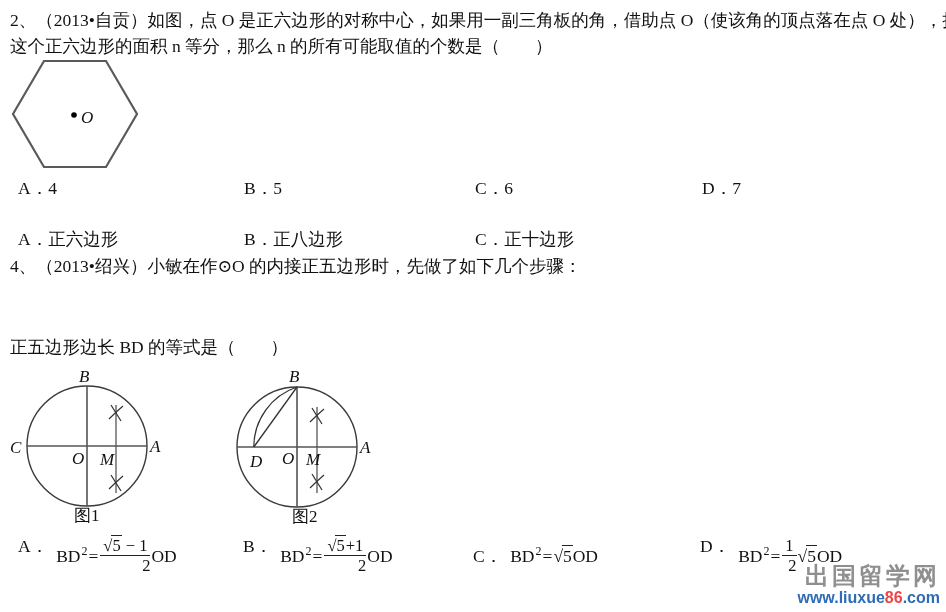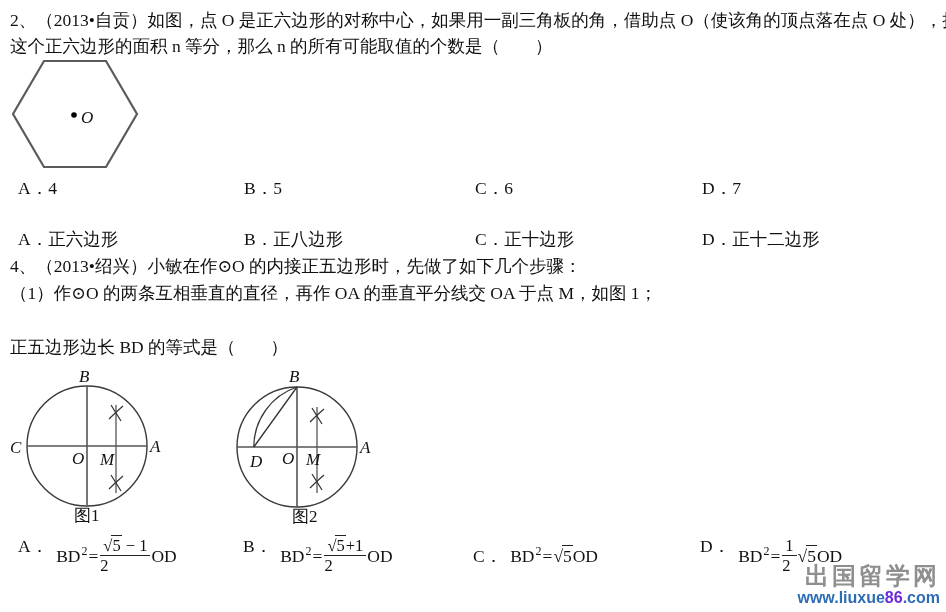--- a/index.html
+++ b/index.html
@@ -16,32 +16,32 @@
 
   svg text { font-family:"Liberation Serif","DejaVu Serif",serif; }
   .figlbl { font-style:italic; font-size:17px; fill:#111; }
   .figcap { font-size:17px; fill:#111; font-style:normal; }
 
   
   .forow { position:absolute; top:530px; left:0; width:946px; height:52px; }
   .fopt { position:absolute; top:0; height:52px; display:inline-flex; align-items:center; white-space:nowrap; font-size:17.5px; }
   .fopt .letter { align-self:flex-start; padding-top:4px; margin-right:8px; }
   .fopt sup { font-size:12px; line-height:1; vertical-align:super; margin-left:1px; }
-  .frac { display:inline-flex; flex-direction:column; align-items:flex-start; vertical-align:middle; margin:0 1px; font-size:16.5px; }
+  .frac { display:inline-flex; flex-direction:column; align-items:flex-end; vertical-align:middle; margin:0 1px; font-size:16.5px; }
   .frac .num { padding:0 3px 1px 3px; border-bottom:1.6px solid #222; line-height:1.05; }
   .frac .den { line-height:1.1; padding-top:1px; }
   .radicand { border-top:1.6px solid #222; margin-left:-1px; padding:0 1px; }
   .eq { margin:0 1px; }
 
   
   .wm { position:absolute; right:6px; top:563px; text-align:right;
         font-family:"Liberation Sans","DejaVu Sans",sans-serif;margin-left:36px; }
   .wm-name { font-size:24px; font-weight:bold; color:#8f8f8f; letter-spacing:3px; line-height:26px; }
   .wm-url  { font-size:16px; font-weight:bold; color:#2e6cb5; line-height:18px; }
-  .wm-url .r86 { color:#6d28d9; }
+  .wm-url .r86 { color:#ef4444; }
 </style>
 </head>
 <body>
 
 <div class="page">
 
   <div class="tline" style="top:10px">2、（2013•自贡）如图，点 O 是正六边形的对称中心，如果用一副三角板的角，借助点 O（使该角的顶点落在点 O 处），把</div>
   <div class="tline" style="top:36px">这个正六边形的面积 n 等分，那么 n 的所有可能取值的个数是（　　）</div>
 
   <svg style="position:absolute;left:8px;top:56px" width="152" height="126" viewBox="0 0 152 126">
@@ -54,25 +54,23 @@
     <span class="opt c1">A．4</span>
     <span class="opt c2">B．5</span>
     <span class="opt c3">C．6</span>
     <span class="opt c4">D．7</span>
   </div>
 
   <div class="optrow" style="top:229px">
     <span class="opt c1">A．正六边形</span>
     <span class="opt c2">B．正八边形</span>
     <span class="opt c3">C．正十边形</span>
-    <span class="opt c4">D．正十二边形</span>
   </div>
 
   <div class="tline" style="top:256px">4、（2013•绍兴）小敏在作⊙O 的内接正五边形时，先做了如下几个步骤：</div>
-  <div class="tline" style="top:283px">（1）作⊙O 的两条互相垂直的直径，再作 OA 的垂直平分线交 OA 于点 M，如图 1；</div>
   <div class="tline" style="top:337px">正五边形边长 BD 的等式是（　　）</div>
 
   <svg style="position:absolute;left:8px;top:360px" width="165" height="168" viewBox="0 0 165 168">
     <circle cx="79" cy="86" r="60" fill="none" stroke="#3a3a3a" stroke-width="1.4"></circle>
     <line x1="79" y1="26" x2="79" y2="146" stroke="#555" stroke-width="1.6"></line>
     <line x1="19" y1="86" x2="139" y2="86" stroke="#555" stroke-width="1.6"></line>
     <line x1="108" y1="45" x2="108" y2="133" stroke="#555" stroke-width="1.3"></line>
     <g stroke="#333" stroke-width="1.2" fill="none">
       <path d="M 101 59 Q 108 52 115 46"></path>
       <path d="M 103 45 L 113 61"></path>

